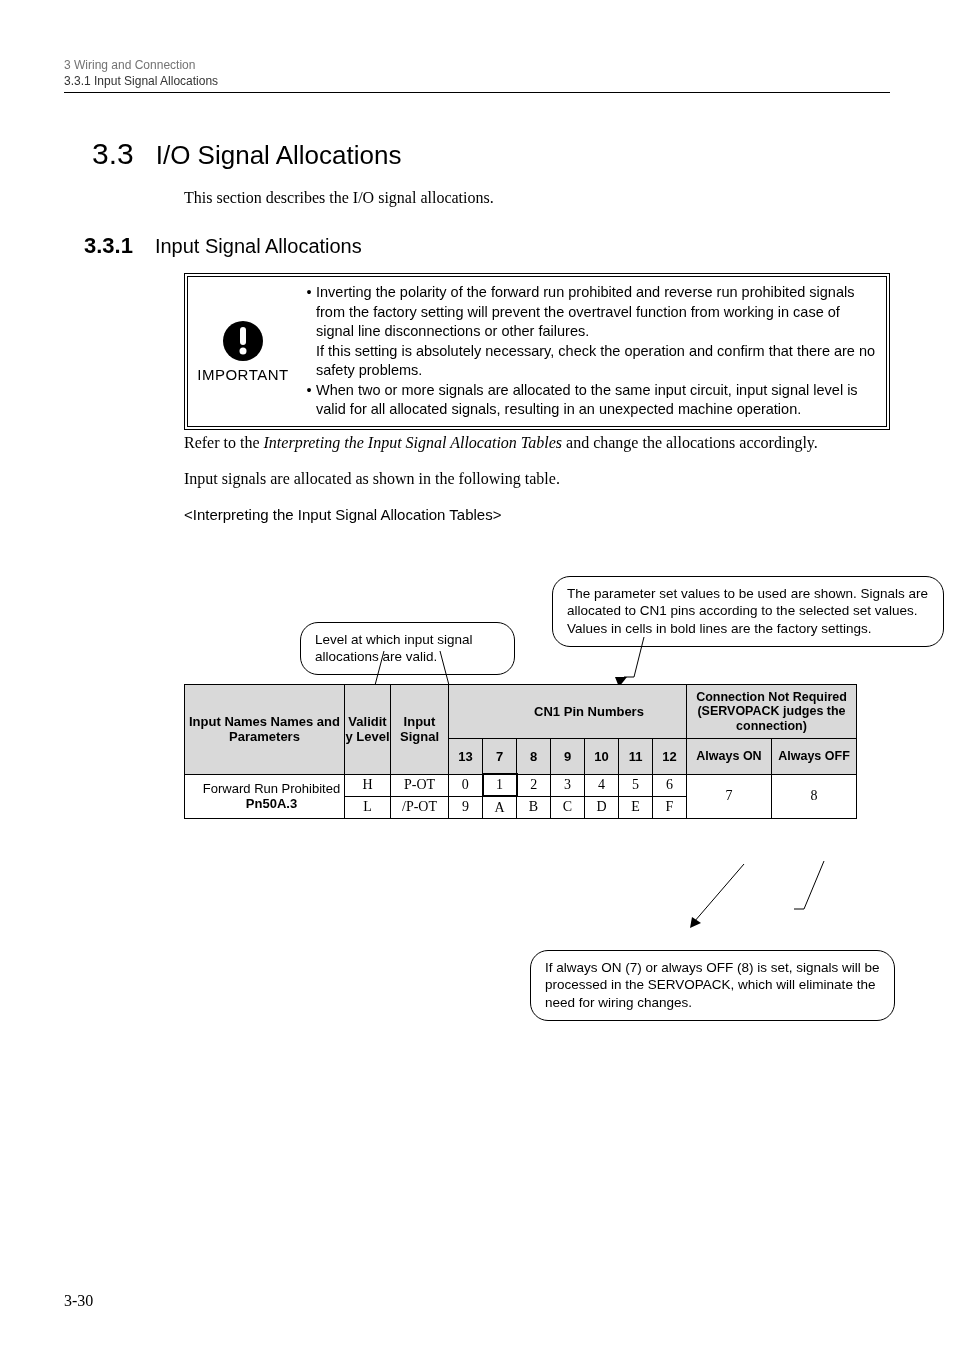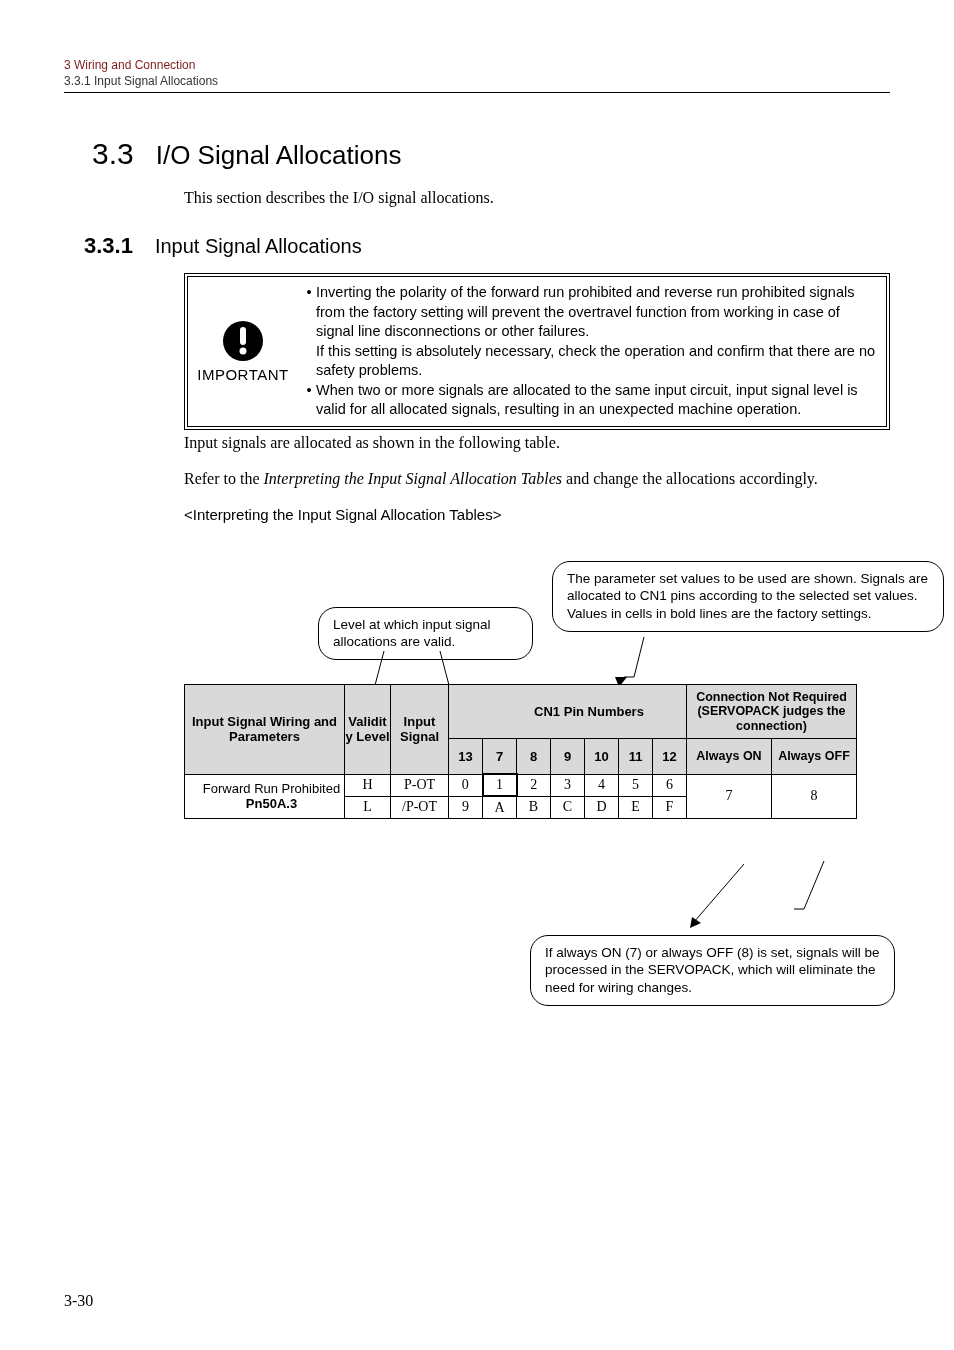--- a/index.html
+++ b/index.html
@@ -5,21 +5,21 @@
   * { box-sizing: border-box; margin: 0; padding: 0; }
   body {
     width: 954px;
     height: 1350px;
     background: #fff;
     font-family: Arial, Helvetica, sans-serif;
     color: #000;
     position: relative;
     padding: 58px 64px 40px 64px;
   }
-  .hdr-top { font-size: 12px; color: #7f1d1d; margin-bottom: 2px; }
+  .hdr-top { font-size: 12px; color: #737373; margin-bottom: 2px; }
   .hdr-sub { font-size: 12px; color: #333; padding-bottom: 4px; border-bottom: 1.5px solid #000; margin-bottom: 44px; }
   .sec-row { display: flex; align-items: baseline; gap: 22px; margin-bottom: 18px; margin-left: 28px;}
   .sec-num { font-size: 30px; font-weight: normal; font-family: Arial, sans-serif; }
   .sec-title { font-size: 26px; font-family: Arial, sans-serif; }
   .sub-row { display: flex; align-items: center; gap: 22px; margin-bottom: 14px; margin-left: 20px;}
   .sub-num { font-size: 22px; font-weight: bold; }
   .sub-title { font-size: 20px; }
   .intro { font-family: "Times New Roman", serif; font-size: 16px; margin-left: 120px; margin-bottom: 26px; }
   .body-row { margin-left: 120px; }
 
@@ -36,22 +36,22 @@
   .imp-sub { margin-left: 14px;}
 
   .para { font-family: "Times New Roman", serif; font-size: 16px; margin-bottom: 18px; }
   .para .ital { font-style: italic; }
   .angle { font-size: 15px; font-family: Arial, sans-serif; margin-bottom: 26px;}
 
   
   .diagram { position: relative; height: 480px; }
 
   
-  .callout { position: absolute; border: 1px solid #000; border-radius: 18px; padding: 8px 14px; font-size: 13.5px; line-height: 1.3; background:#fff; }
-  .callout.c1 { left: 134px; top: 58px; width: 215px; }
+  .callout { position: absolute; border: 1px solid #000; border-radius: 18px; padding: 8px 14px; font-size: 13.5px; line-height: 1.3; background:#fff;margin-top:15px; }
+  .callout.c1 { left: 116px; top: 58px; width: 215px; }
   .callout.c2 { left: 368px; top: 12px; width: 392px; }
   .callout.c3 { left: 346px; top: 386px; width: 365px; }
 
   
   .leaders { position:absolute; left:0; top:0; width:100%; height:100%; pointer-events:none; }
 
   
   .tbl-wrap { position:absolute; left:0; top:135px; }
   table.alloc { border-collapse: collapse; font-size: 13px; }
   table.alloc th, table.alloc td { border: 1px solid #000; text-align:center; vertical-align: middle; }
@@ -109,24 +109,24 @@
       <div class="imp-sub">If this setting is absolutely necessary, check the operation and confirm that there are no safety problems.</div>
       <ul>
         <li>
           <span class="imp-bullet">•</span>
           <span class="imp-text">When two or more signals are allocated to the same input circuit, input signal level is valid for all allocated signals, resulting in an unexpected machine operation.</span>
         </li>
       </ul>
     </div>
   </div>
 
-  <div class="para">Input signals are allocated as shown in the following table.</div>
   <div class="para">
     <span>Refer to the </span><span class="ital">Interpreting the Input Signal Allocation Tables</span><span> and change the allocations accordingly.</span>
   </div>
+  <div class="para">Input signals are allocated as shown in the following table.</div>
   <div class="angle">&lt;Interpreting the Input Signal Allocation Tables&gt;</div>
 
   <div class="diagram">
 
     <div class="callout c1">Level at which input signal allocations are valid.</div>
 
     <div class="callout c2">
       <span style="white-space:pre-line;">The parameter set values to be used are shown. Signals are allocated to CN1 pins according to the selected set values.
 Values in cells in bold lines are the factory settings.</span>
     </div>
@@ -155,21 +155,21 @@
       <polygon points="506,379 508,368 517,374" fill="#000"></polygon>
 
       <path d="M 618 138 L 626 120" stroke="none"></path>
 
     </svg>
 
     <div class="tbl-wrap">
       <table class="alloc">
         <tbody>
             <tr class="row-tall hdr">
-          <th rowspan="2" class="col-name hdr">Input Signal Wiring and Parameters</th>
+          <th rowspan="2" class="col-name hdr">Input Names Names and Parameters</th>
           <th rowspan="2" class="col-val hdr"><span style="display:inline-block; word-break:break-word;">Validity Level</span></th>
           <th rowspan="2" class="col-sig hdr">Input Signal</th>
           <th colspan="7" class="hdr" style="height:45px;padding-left:43px;">CN1 Pin Numbers</th>
           <th colspan="2" class="hdr" style="height:45px; padding:2px 4px; font-size:12.5px; line-height:1.15;">Connection Not Required (SERVOPACK judges the connection)</th>
         </tr>
         <tr class="row-sub hdr">
           <th class="col-p hdr">13</th>
           <th class="col-p hdr">7</th>
           <th class="col-p hdr">8</th>
           <th class="col-p hdr">9</th>

